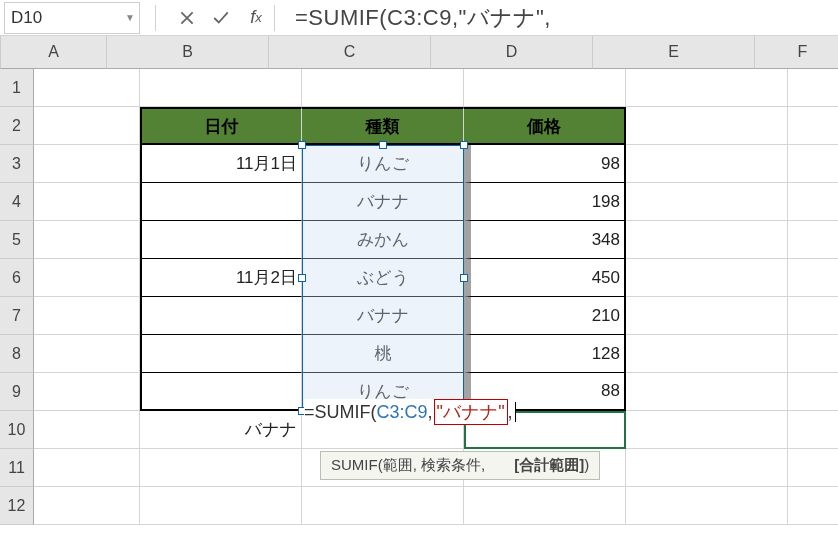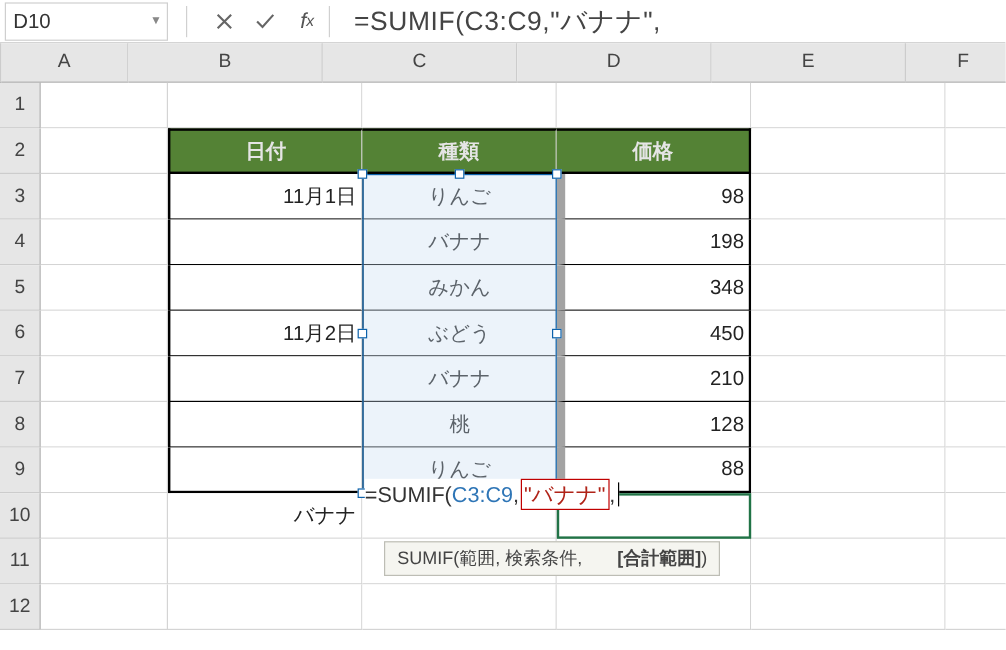--- a/index.html
+++ b/index.html
@@ -21,21 +21,21 @@
     .col-headers { display: flex; }
     .ch { height: 33px; background: #e6e6e6; border-right: 1px solid #ccc; border-bottom: 1px solid #aaa; display: flex; align-items: center; justify-content: center; font-size: 16px; color: #444; }
     .row-headers { float: left; }
     .rh { width: 34px; background: #e6e6e6; border-right: 1px solid #aaa; border-bottom: 1px solid #ccc; display: flex; align-items: center; justify-content: center; font-size: 16px; color: #444; }
     
     .cells { position: relative; }
     .row { display: flex; }
     .cell { border-right: 1px solid #d4d4d4; border-bottom: 1px solid #d4d4d4; display: flex; align-items: center; padding: 0 4px; font-size: 17px; color: #222; background: #fff; position: relative; }
     .cW-A { width: 106px; } .cW-B { width: 162px; } .cW-C { width: 162px; } .cW-D { width: 162px; } .cW-E { width: 162px; } .cW-F { width: 96px; }
     
-    .hdr { background: #548235; color: #e5e5e5; font-weight: bold; justify-content: center; border-top: 2px solid #000; border-bottom: 2px solid #000; }
+    .hdr { background: #548235; color: #000000; font-weight: bold; justify-content: center; border-top: 2px solid #000; border-bottom: 2px solid #000; }
     .hdr.first { border-left: 2px solid #000; }
     .hdr.last { border-right: 2px solid #000; }
     .tbl { border-bottom: 1px solid #000; }
     .tbl.first { border-left: 2px solid #000; text-align: center; }
     .tbl.last { border-right: 2px solid #000; border-left: 7px solid #a3a3a3; }
     .tbl.mid { border-left: 1px solid #000; }
     .tbl.bottom { border-bottom: 2px solid #000; }
     .ra { justify-content: flex-end; }
     .ca { justify-content: center; }
     

